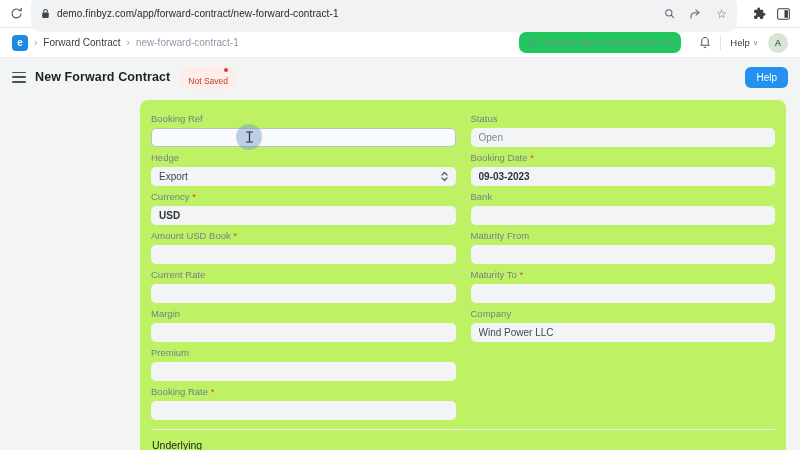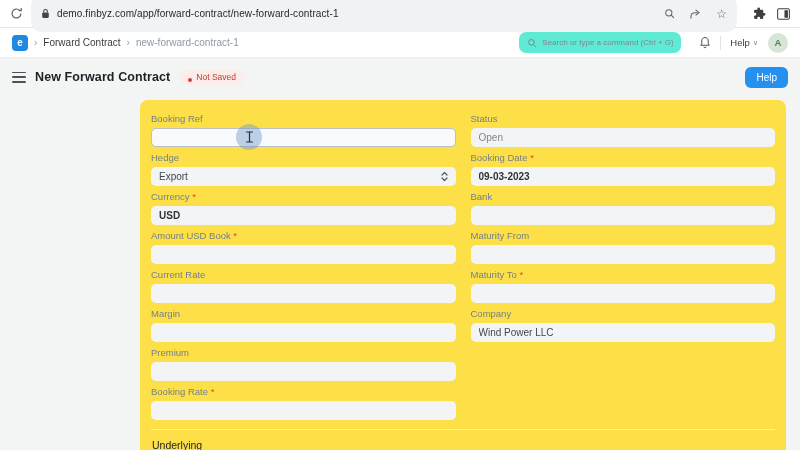--- a/index.html
+++ b/index.html
@@ -21,50 +21,50 @@
 
   
   .app-navbar { height:30px; background:#fff; border-bottom:1px solid #ededf0;
     display:flex; align-items:center; padding:0 12px; }
   .app-logo { width:16px; height:16px; border-radius:4px; background:#1e88e5; color:#fff;
     font-size:10px; font-weight:700; display:flex; align-items:center; justify-content:center; cursor:pointer; }
   .crumb-sep { color:#98a1a9; font-size:10px; margin:0 6px; }
   .crumb-1 { font-size:10px; color:#383d41; cursor:pointer;text-align:center; }
   .crumb-2 { font-size:10px; color:#8d99a6; cursor:pointer; }
   .nav-spacer { flex:1; }
-  .search-pill { width:162px; height:21px; background:#5eead4; border-radius:7px;
+  .search-pill { width:162px; height:21px; background:#22c55e; border-radius:7px;
     display:flex; align-items:center; padding:0 8px; gap:5px; }
   .search-input { border:none; outline:none; background:transparent; width:100%;
     font-size:8px; color:#4c5a67; font-family:inherit; }
   .search-input::placeholder { color:#7c8894; }
   .bell-wrap { margin-left:18px; }
   .nav-divider { width:1px; height:14px; background:#dfe3e6; margin:0 9px; }
   .help-wrap { display:flex; align-items:center; gap:3px; cursor:pointer; }
   .help-label { font-size:9.5px; color:#383d41; }
   .help-chevron { font-size:7px; color:#74808b; }
   .avatar { width:20px; height:20px; border-radius:50%; background:#d6e5d6; color:#55805d;
     font-size:9.5px; font-weight:700; display:flex; align-items:center; justify-content:center;
     margin-left:10px; cursor:pointer; }
 
   
   .page-head { height:38px; display:flex; align-items:center; padding:0 12px; }
   .hamburger { width:14px; height:11px; display:flex; flex-direction:column;
     justify-content:space-between; cursor:pointer; }
   .hamburger span { display:block; height:1.6px; background:#49525a; border-radius:1px; }
   .page-title { font-size:12.5px; font-weight:700; color:#1c2126; margin-left:9px; letter-spacing:.1px; }
   .status-badge { margin-left:10px; background:#fcedeb; border-radius:9px; padding:2.5px 8px;
-    display:flex; align-items:flex-end; gap:4px; }
+    display:flex; align-items:flex-end; gap:4px;flex-direction:column; }
   .status-dot { width:4px; height:4px; border-radius:50%; background:#d2402e; }
   .status-text { font-size:8.5px; color:#c13a28; font-weight:500; }
   .save-btn { margin-left:auto; height:21px; padding:0 11px; border:none; border-radius:6px;
     background:#2490ef; color:#fff; font-size:10px; font-weight:500; font-family:inherit; cursor:pointer; }
 
   
   .content { height:354px; }
-  .form-card { margin-left:140px; margin-top:4px; width:646px; height:350px; background:#fde047;
+  .form-card { margin-left:140px; margin-top:4px; width:646px; height:350px; background:#bef264;
     border-radius:8px 8px 0 0; padding:13px 11px 0; }
   .form-cols { display:flex; gap:15px; }
   .form-col { flex:1; min-width:0; }
   .field { margin-bottom:5px; }
   .flabel { font-size:9.5px; line-height:12px; color:#74808b; margin-bottom:3px; }
   .req { color:#e0492e; }
   .control { height:19px; background:#f3f4f6; border-radius:5px; display:flex;
     align-items:center; padding:0 8px; cursor:text; }
   .control.is-select { cursor:pointer; }
   .control.focused { background:#f8fafb; border:1px solid #b9c1c9; }

